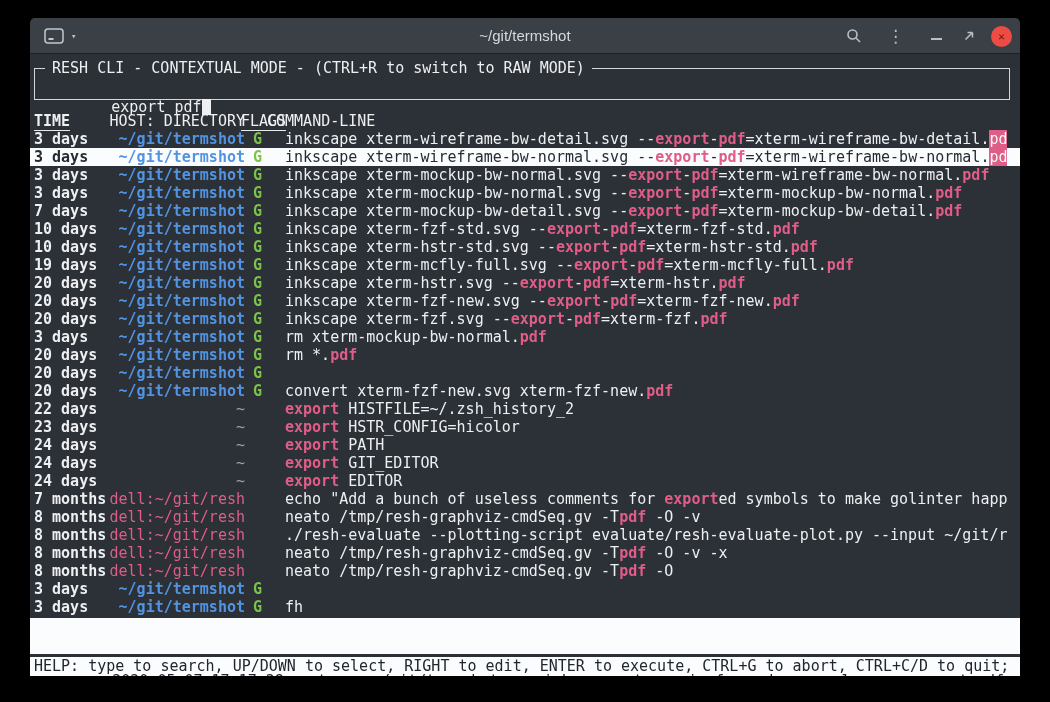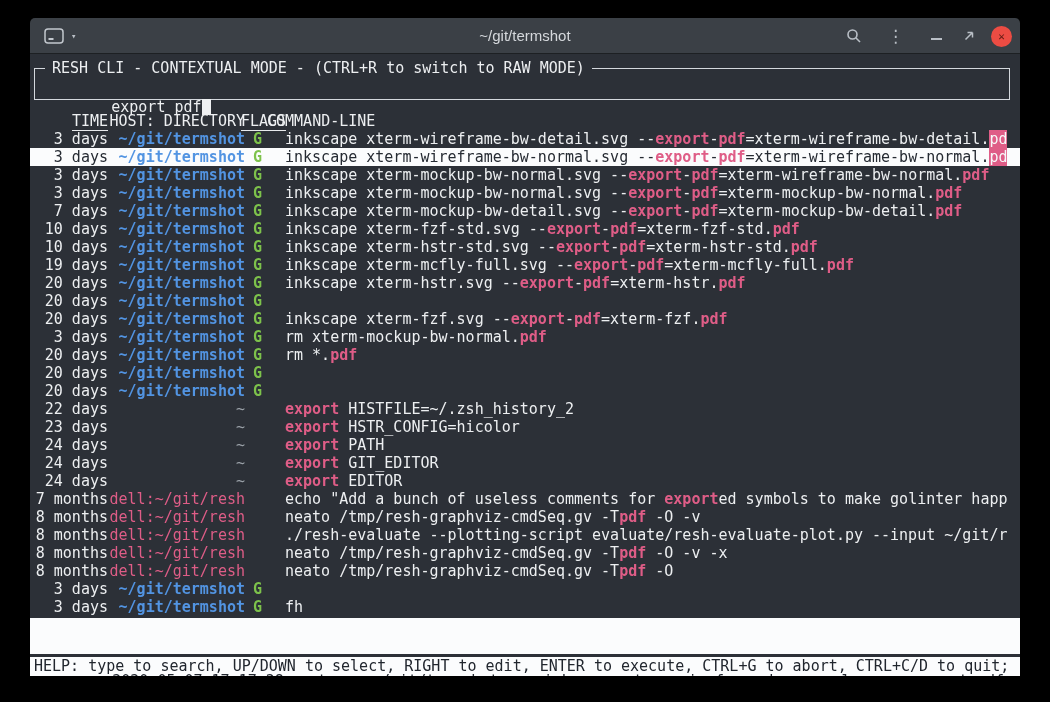--- a/index.html
+++ b/index.html
@@ -35,21 +35,21 @@
   .searchbox{position:relative;margin:14px 10px 0 4px;height:30px;
              border:1px solid var(--border_light);padding-left:44px;}
   .sb-title{position:absolute;top:-10px;left:10px;background:var(--terminal_bg);
             padding:0 7px;white-space:pre;color:var(--text);}
   .sb-query{position:absolute;left:4px;top:11px;white-space:pre;color:var(--text);}
   .cursor{display:inline-block;width:9px;height:16px;background:#eef0f2;vertical-align:-3px;}
 
   
   .hrow{display:flex;height:18px;line-height:18px;padding-left:4px;white-space:pre;}
   .c{box-sizing:border-box;flex:none;}
-  .c.time{width:74px;text-align:right;}
+  .c.time{width:74px;font-weight:bold;}
   .c.host{width:137px;text-align:right;overflow:hidden;}
   .c.flags{width:40px;padding-left:8px;color:var(--accent_green);font-weight:bold;}
   .c.cmd{flex:1 1 auto;overflow:hidden;}
 
   .hist-header{margin-top:12px;color:var(--text);}
   .hist-header .c.flags{width:28px;padding-left:2px;margin-left:-6px;color:var(--text);font-weight:normal;}
   .u{border-bottom:1px solid #e8eaec;}
 
   .host-blue{color:var(--accent_blue);font-weight:bold;}
   .host-dim{color:var(--dim_text);}
@@ -174,20 +174,21 @@
         <div class="hrow row">
     <span class="c time">20 days</span>
     <span class="c host host-blue">~/git/termshot</span>
     <span class="c flags">G</span>
     <span class="c cmd"><span>inkscape xterm-hstr.svg --</span><span class="seg-m">export</span><span>-</span><span class="seg-m">pdf</span><span>=xterm-hstr.</span><span class="seg-m">pdf</span></span>
   </div>
         <div class="hrow row">
     <span class="c time">20 days</span>
     <span class="c host host-blue">~/git/termshot</span>
     <span class="c flags">G</span>
+    <span class="c cmd"><span>inkscape xterm-fzf-new.svg --</span><span class="seg-m">export</span><span>-</span><span class="seg-m">pdf</span><span>=xterm-fzf-new.</span><span class="seg-m">pdf</span></span>
   </div>
         <div class="hrow row">
     <span class="c time">20 days</span>
     <span class="c host host-blue">~/git/termshot</span>
     <span class="c flags">G</span>
     <span class="c cmd"><span>inkscape xterm-fzf.svg --</span><span class="seg-m">export</span><span>-</span><span class="seg-m">pdf</span><span>=xterm-fzf.</span><span class="seg-m">pdf</span></span>
   </div>
         <div class="hrow row">
     <span class="c time">3 days</span>
     <span class="c host host-blue">~/git/termshot</span>
@@ -202,20 +203,21 @@
   </div>
         <div class="hrow row">
     <span class="c time">20 days</span>
     <span class="c host host-blue">~/git/termshot</span>
     <span class="c flags">G</span>
   </div>
         <div class="hrow row">
     <span class="c time">20 days</span>
     <span class="c host host-blue">~/git/termshot</span>
     <span class="c flags">G</span>
+    <span class="c cmd"><span>convert xterm-fzf-new.svg xterm-fzf-new.</span><span class="seg-m">pdf</span></span>
   </div>
         <div class="hrow row">
     <span class="c time">22 days</span>
     <span class="c host host-dim">~</span>
     <span class="c flags"></span>
     <span class="c cmd"><span class="seg-m">export</span><span> HISTFILE=~/.zsh_history_2</span></span>
   </div>
         <div class="hrow row">
     <span class="c time">23 days</span>
     <span class="c host host-dim">~</span>

